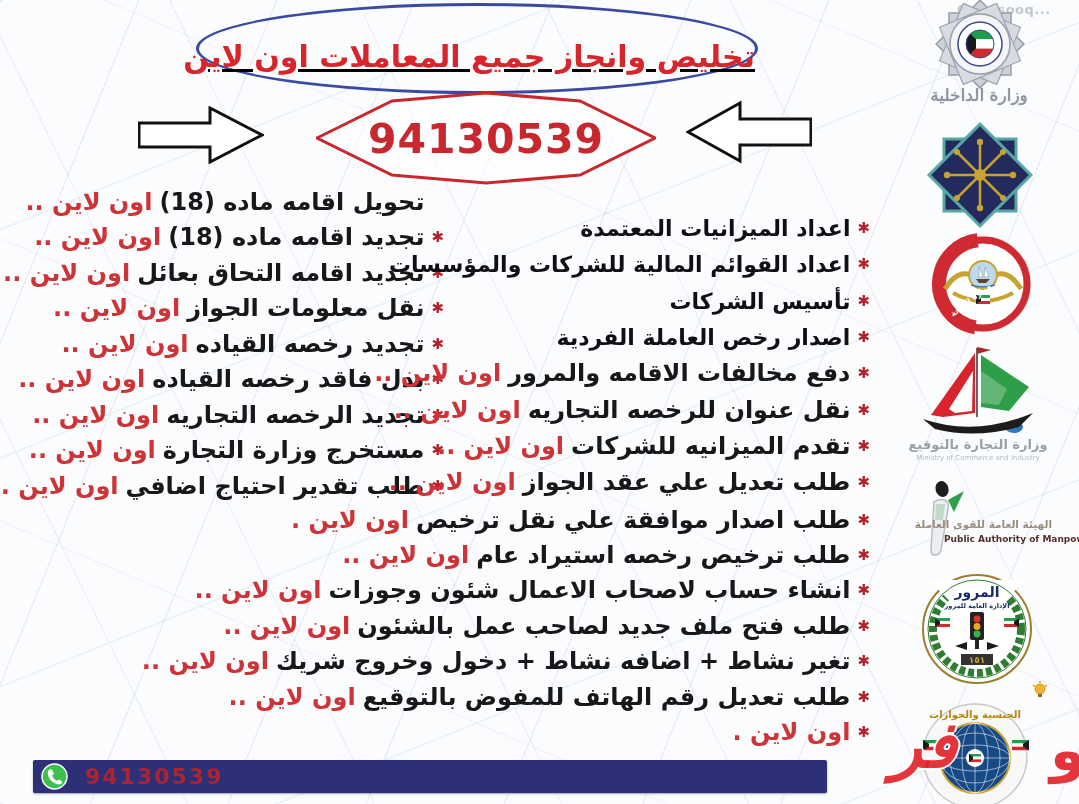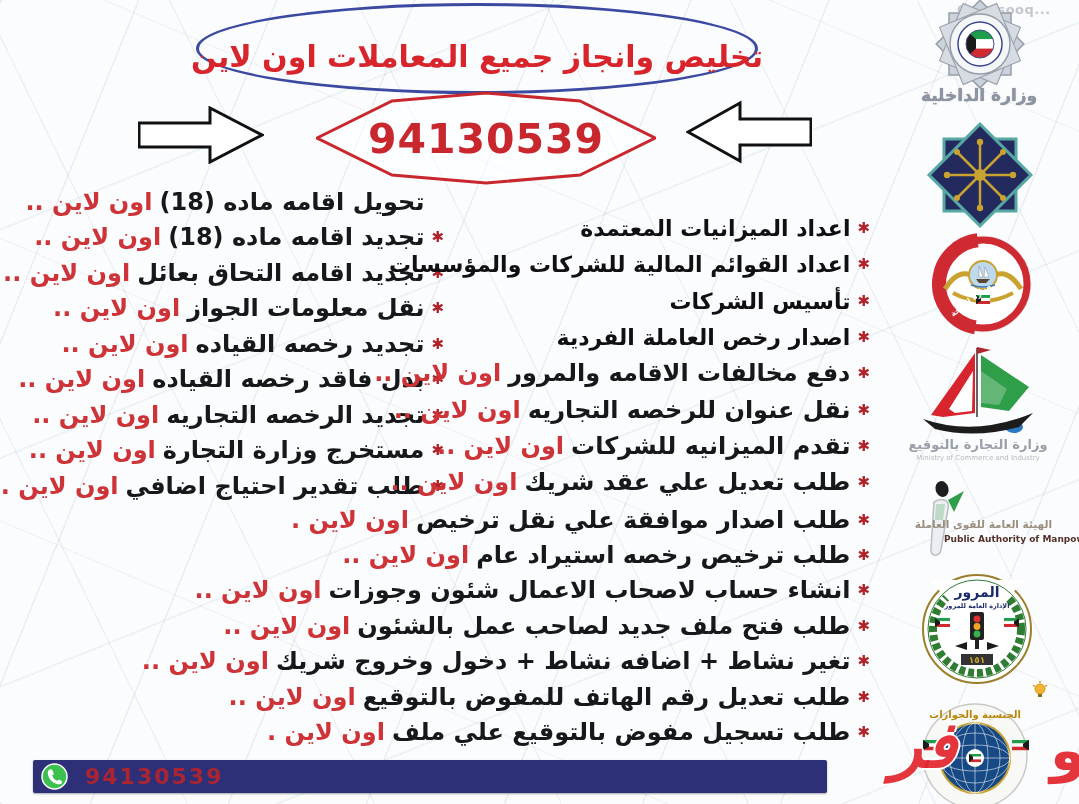--- a/index.html
+++ b/index.html
@@ -8,21 +8,21 @@
     font-family:"DejaVu Sans",sans-serif;
     background:
       repeating-linear-gradient(112deg, rgba(125,138,165,.13) 0 1.5px, transparent 1.5px 128px),
       repeating-linear-gradient(64deg,  rgba(125,138,165,.10) 0 1.5px, transparent 1.5px 168px),
       repeating-linear-gradient(158deg, rgba(105,170,185,.10) 0 2px,   transparent 2px 212px),
       repeating-linear-gradient(23deg,  rgba(125,138,165,.07) 0 1.5px, transparent 1.5px 260px),
       #fbfcfe;
   }
   
   .oval{position:absolute;left:196px;top:3px;width:562px;height:91px;border:3px solid #3b4aa0;
-        border-radius:50%;box-sizing:border-box;display:flex;align-items:center;justify-content:center;padding-top:16px;}
+        border-radius:50%;box-sizing:border-box;display:flex;align-items:center;justify-content:flex-end;padding-top:16px;text-decoration:underline;}
   .oval .t{color:#d8242b;font-weight:bold;font-size:30px;direction:rtl;white-space:nowrap;}
   .hexwrap{position:absolute;left:316px;top:91px;width:340px;height:94px;}
   .hexnum{position:absolute;left:316px;top:95px;width:340px;height:88px;display:flex;align-items:center;justify-content:center;
           color:#c9272e;font-weight:bold;font-size:41px;letter-spacing:1px;}
   .arrow{position:absolute;}
   
   .list{position:absolute;direction:rtl;}
   .row{display:flex;align-items:center;gap:7px;font-weight:bold;color:#17181a;white-space:nowrap;}
   .row .bullet{color:#b22127;font-size:15px;flex:0 0 auto;}
   .row .r{color:#ce3337;}
@@ -32,21 +32,21 @@
   .list-wide .row{height:35.4px;font-size:24px;}
   
   .footer{position:absolute;left:33px;top:760px;width:794px;height:33px;background:#2d3076;border-radius:2px;
           box-shadow:0 1px 2px rgba(0,0,0,.35);}
   .footer .wa{position:absolute;left:8px;top:3px;}
   .footer .num{position:absolute;left:52px;top:4px;color:#aa2531;font-weight:bold;font-size:22px;letter-spacing:2px;}
   .footer .msg{position:absolute;right:98px;top:5px;color:#ffffff;font-weight:bold;font-size:19px;direction:rtl;white-space:nowrap;}
   
   .logo{position:absolute;}
   .cap{position:absolute;text-align:center;direction:rtl;white-space:nowrap;}
-  .cap-moi{left:903px;top:85px;width:152px;font-size:17px;font-weight:bold;color:#8d95a2;text-shadow:0 0 1px #6a7280;}
+  .cap-moi{left:903px;top:85px;width:152px;font-size:17px;font-weight:normal;color:#8d95a2;text-shadow:0 0 1px #6a7280;}
   .cap-commerce{left:898px;top:437px;width:160px;font-size:13px;font-weight:bold;color:#9aa0a8;}
   .cap-commerce-en{left:898px;top:454px;width:160px;font-size:7px;color:#b5babf;direction:ltr;}
   .cap-manpower{left:948px;top:518px;width:104px;font-size:10.5px;font-weight:bold;color:#9a8f7d;}
   .cap-manpower-en{left:944px;top:534px;width:112px;font-size:9px;font-weight:bold;color:#54302a;direction:ltr;}
   .wm-top{position:absolute;left:957px;top:2px;font-size:13px;font-weight:bold;color:#c3c7cd;letter-spacing:.5px;}
   .wm-bottom{position:absolute;left:891px;top:708px;font-size:64px;font-weight:bold;color:rgba(226,36,44,.92);
              text-shadow:-2px 0 0 #fff,2px 0 0 #fff,0 -2px 0 #fff,0 2px 0 #fff;direction:rtl;font-style:italic;}
   .wm-bottom2{position:absolute;left:1050px;top:716px;font-size:58px;font-weight:bold;color:rgba(226,36,44,.92);
              text-shadow:-2px 0 0 #fff,2px 0 0 #fff;direction:rtl;}
   svg text{font-family:"DejaVu Sans",sans-serif;font-weight:bold;}
@@ -152,21 +152,21 @@
         <span class="t">نقل عنوان للرخصه التجاريه</span>
         <span class="r">اون لاين ..</span>
       </div>
       <div class="row">
         <span class="bullet">✱</span>
         <span class="t">تقدم الميزانيه للشركات</span>
         <span class="r">اون لاين ..</span>
       </div>
       <div class="row">
         <span class="bullet">✱</span>
-        <span class="t">طلب تعديل علي عقد شريك</span>
+        <span class="t">طلب تعديل علي عقد الجواز</span>
         <span class="r">اون لاين ..</span>
       </div>
     </div>
   <div class="list list-wide" style="left:58px;top:502px;width:812px;">
       <div class="row">
         <span class="bullet">✱</span>
         <span class="t">طلب اصدار موافقة علي نقل ترخيص</span>
         <span class="r">اون لاين .</span>
       </div>
       <div class="row">
@@ -189,21 +189,20 @@
         <span class="t">تغير نشاط + اضافه نشاط + دخول وخروج شريك</span>
         <span class="r">اون لاين ..</span>
       </div>
       <div class="row">
         <span class="bullet">✱</span>
         <span class="t">طلب تعديل رقم الهاتف للمفوض بالتوقيع</span>
         <span class="r">اون لاين ..</span>
       </div>
       <div class="row">
         <span class="bullet">✱</span>
-        <span class="t">طلب تسجيل مفوض بالتوقيع علي ملف</span>
         <span class="r">اون لاين .</span>
       </div>
     </div>
 
   <div class="footer">
     <span class="wa">
       <svg width="27" height="27" viewBox="0 0 27 27">
         <circle cx="13.5" cy="13.5" r="12.5" fill="#3cc04f" stroke="#ffffff" stroke-width="1.5"></circle>
         <path d="M8,7 C9,6 11,6 11.5,7.5 L12.6,10 C13,11 12.2,12.1 11.2,12.6 C11.8,15.2 14.2,17.3 16.3,17.8 C17.1,16.9 18.3,16.4 19.2,17 L20.6,18.3 C21.6,19.2 21,20.7 19.6,21.1 C15.8,22.2 7.3,18.2 6.8,10.2 C6.7,8.8 7.1,7.6 8,7 Z" fill="#ffffff"></path>
       </svg>

